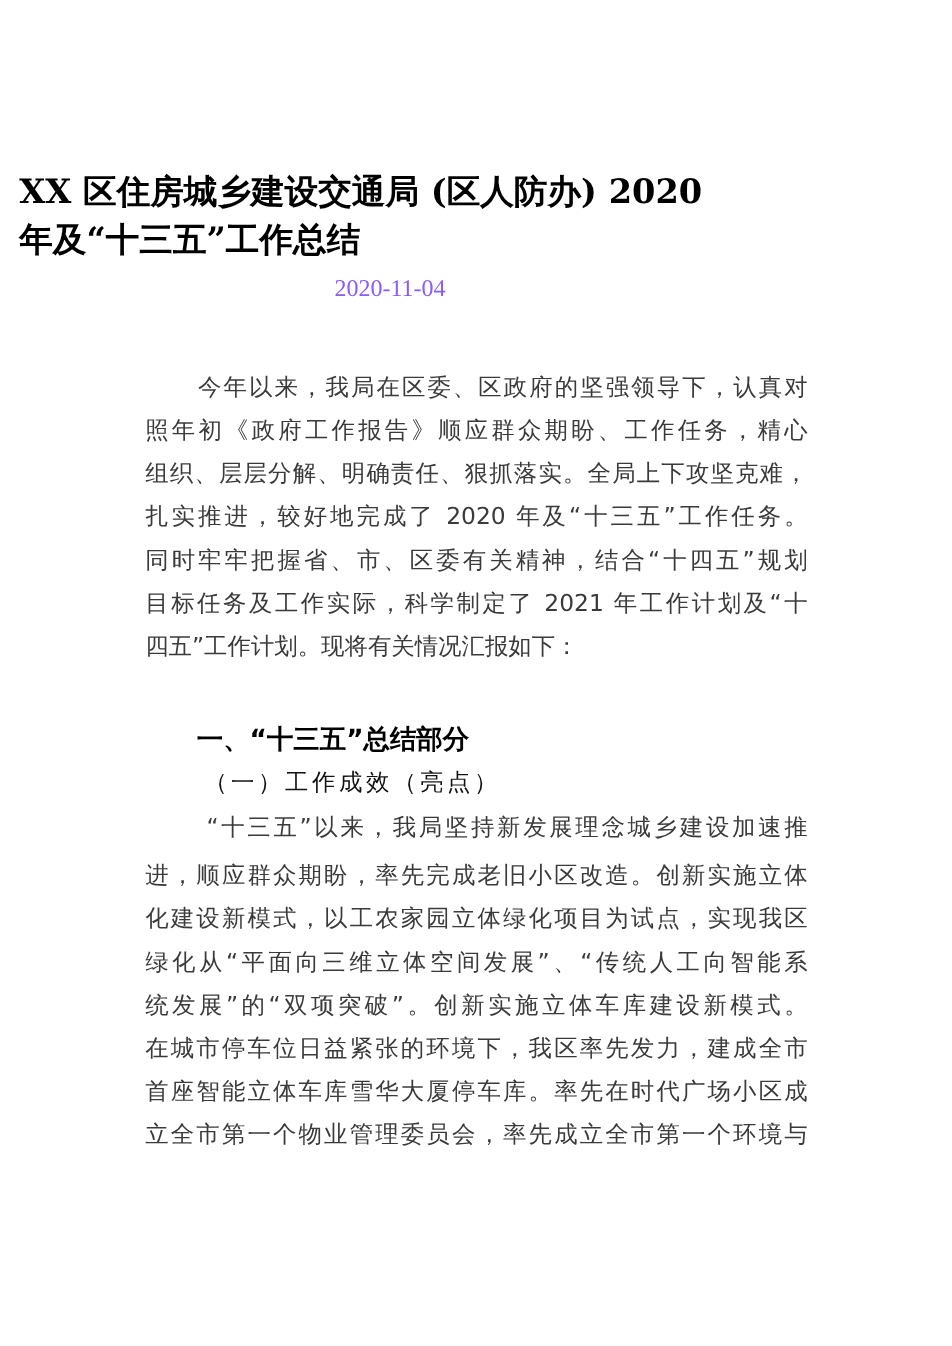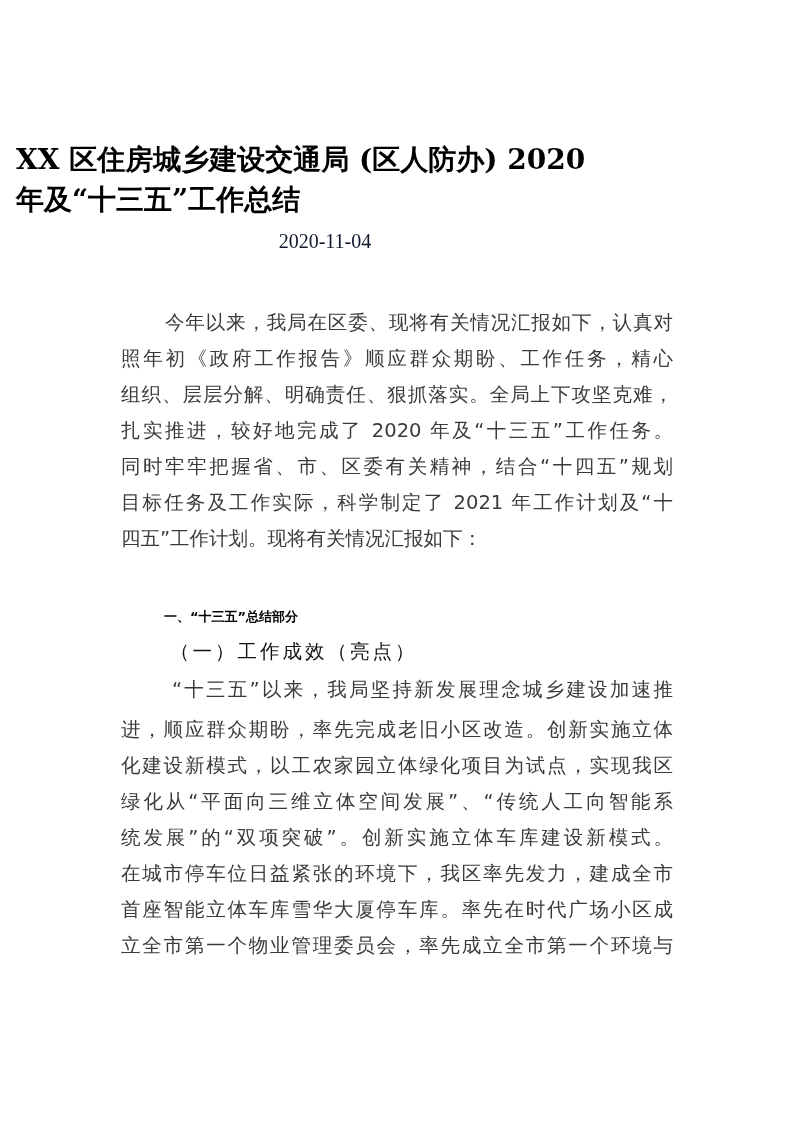--- a/index.html
+++ b/index.html
@@ -7,53 +7,53 @@
   .page { position: absolute; left: 0; top: 0; width: 793px; height: 1122px; background: #ffffff; }
   .title {
     position: absolute; left: 16px; width: 680px; text-align: left;
     font-family: "DejaVu Serif", "Liberation Serif", serif;
     font-weight: bold; font-size: 28px; color: #000000; line-height: 40px;
     white-space: nowrap;
   }
   .date {
     position: absolute; left: 0; width: 650px; text-align: center;
     font-family: "Liberation Serif", "DejaVu Serif", serif;
-    font-size: 20px; color: #0f172a; line-height: 26px;
+    font-size: 20px; color: #8b5cf6; line-height: 26px;
   }
   .line {
     position: absolute; left: 121px; width: 552px;
     font-family: "DejaVu Sans", "Liberation Sans", sans-serif;
     font-size: 19.5px; color: #3a3a3a; line-height: 26px; height: 26px;
     white-space: nowrap; text-align: justify; text-align-last: justify;
     letter-spacing: 0px;
   }
   .line.last { text-align-last: left; }
   .heading {
     position: absolute; left: 164px;
     font-family: "DejaVu Sans", "Liberation Sans", sans-serif;
-    font-weight: bold; font-size: 13px; color: #000000; line-height: 26px;
+    font-weight: bold; font-size: 22px; color: #000000; line-height: 26px;
     white-space: nowrap;
   }
   .subheading {
     position: absolute; left: 170px;
     font-family: "DejaVu Sans", "Liberation Sans", sans-serif;
     font-size: 19.5px; color: #111111; line-height: 26px; letter-spacing: 3px;
     white-space: nowrap;
   }
 </style>
 </head>
 <body>
 
 <div class="page">
 
   <div class="title" style="top:140px;">XX 区住房城乡建设交通局 (区人防办) 2020</div>
   <div class="title" style="top:180px;">年及“十三五”工作总结</div>
   <div class="date" style="top:228px;">2020-11-04</div>
 
-  <div class="line" style="top:310px; left:165px; width:508px;">今年以来，我局在区委、现将有关情况汇报如下，认真对</div>
+  <div class="line" style="top:310px; left:165px; width:508px;">今年以来，我局在区委、区政府的坚强领导下，认真对</div>
   <div class="line" style="top:346px;">照年初《政府工作报告》顺应群众期盼、工作任务，精心</div>
   <div class="line" style="top:382px;">组织、层层分解、明确责任、狠抓落实。全局上下攻坚克难，</div>
   <div class="line" style="top:418px;">扎实推进，较好地完成了 2020 年及“十三五”工作任务。</div>
   <div class="line" style="top:454px;">同时牢牢把握省、市、区委有关精神，结合“十四五”规划</div>
   <div class="line" style="top:490px;">目标任务及工作实际，科学制定了 2021 年工作计划及“十</div>
   <div class="line last" style="top:562px; top:526px;">四五”工作计划。现将有关情况汇报如下：</div>
 
   <div class="heading" style="top:604px;">一、“十三五”总结部分</div>
   <div class="subheading" style="top:639px;">（一）工作成效（亮点）</div>
 

